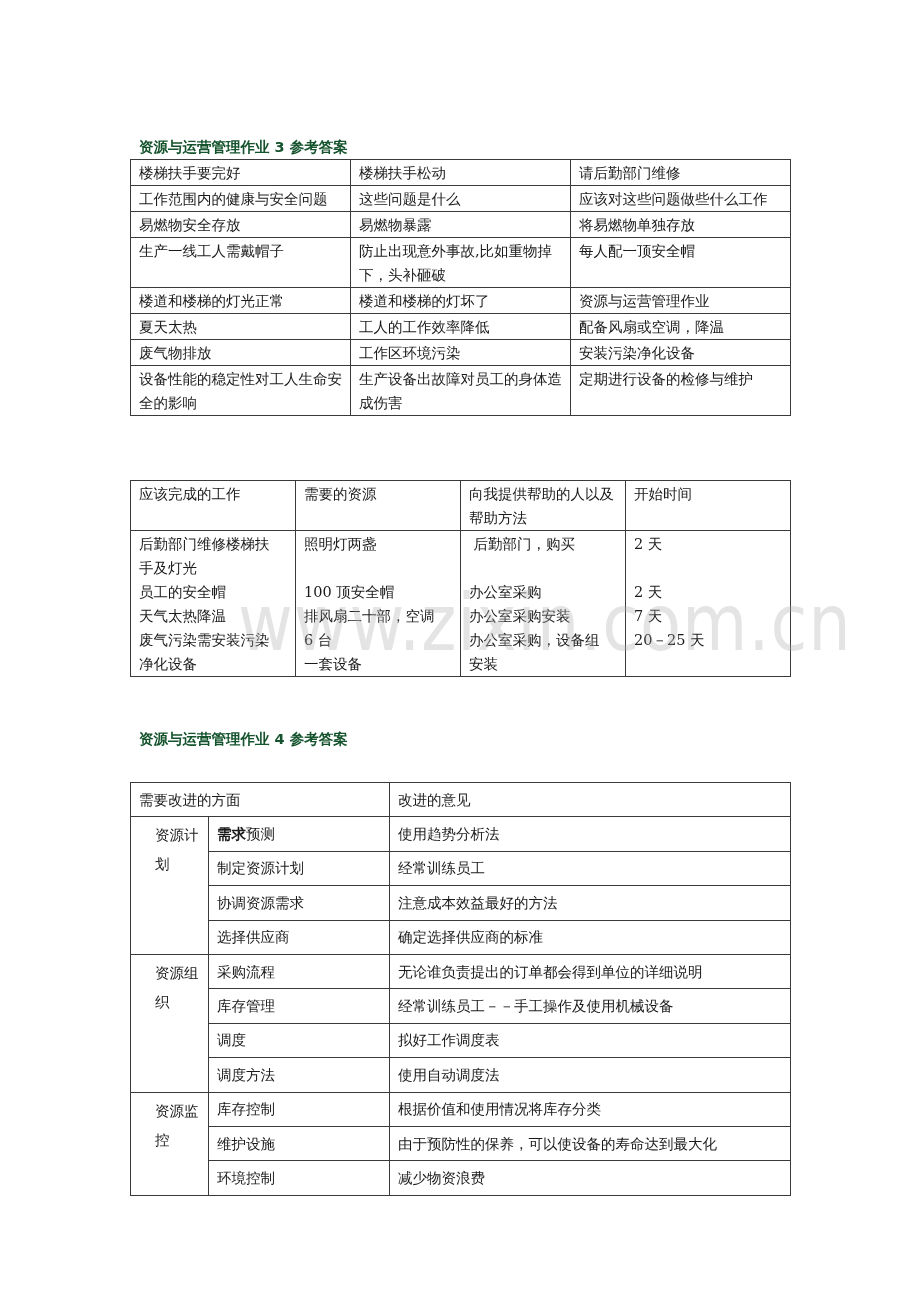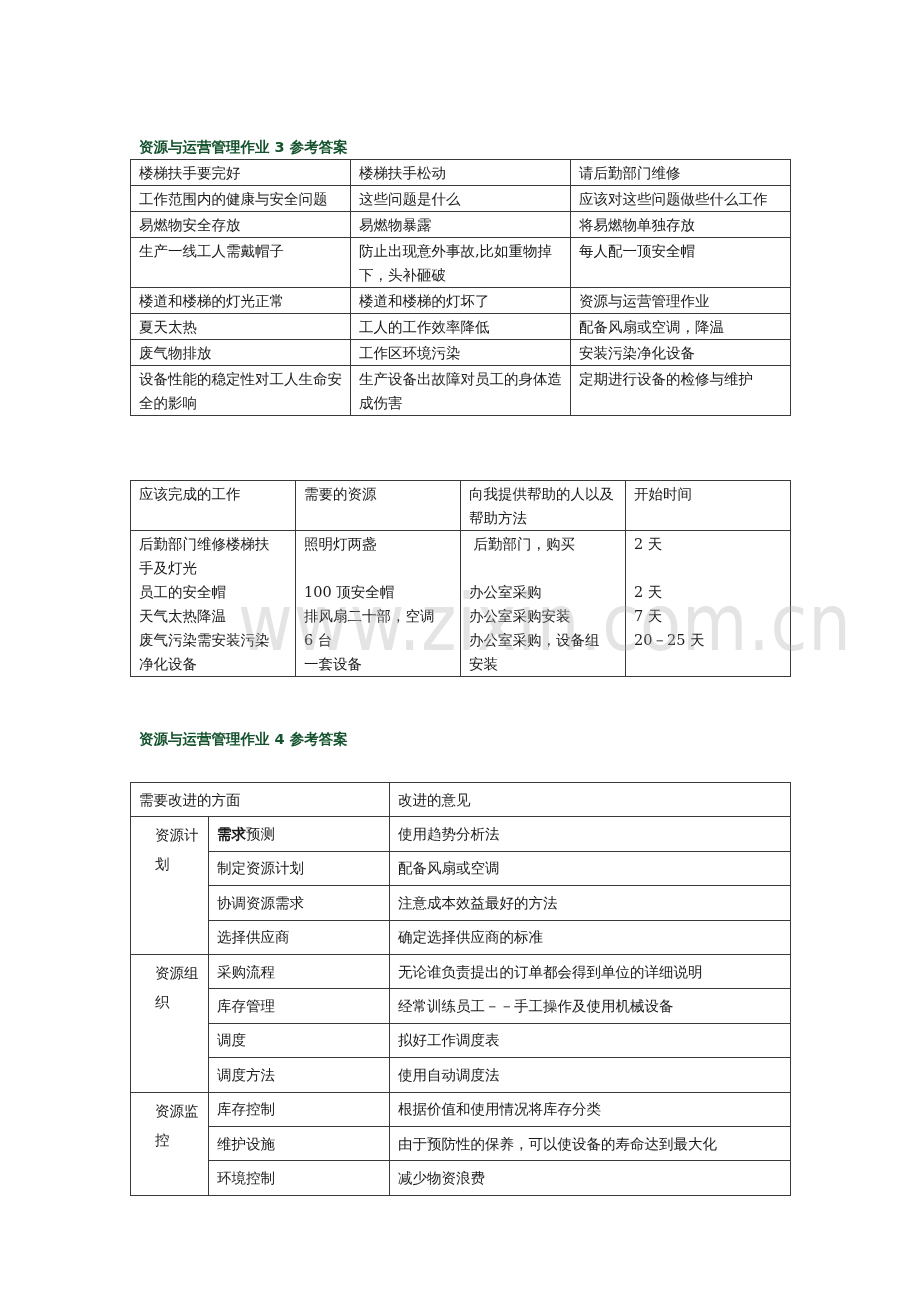--- a/index.html
+++ b/index.html
@@ -161,21 +161,21 @@
     <td>改进的意见</td>
   </tr>
 
   <tr>
     <td rowspan="4" class="group">资源计划</td>
     <td><span class="bold-part">需求</span><span>预测</span></td>
     <td>使用趋势分析法</td>
   </tr>
   <tr>
     <td>制定资源计划</td>
-    <td>配备风扇或空调</td>
+    <td>经常训练员工</td>
   </tr>
   <tr>
     <td>协调资源需求</td>
     <td>注意成本效益最好的方法</td>
   </tr>
   <tr>
     <td>选择供应商</td>
     <td>确定选择供应商的标准</td>
   </tr>
 

